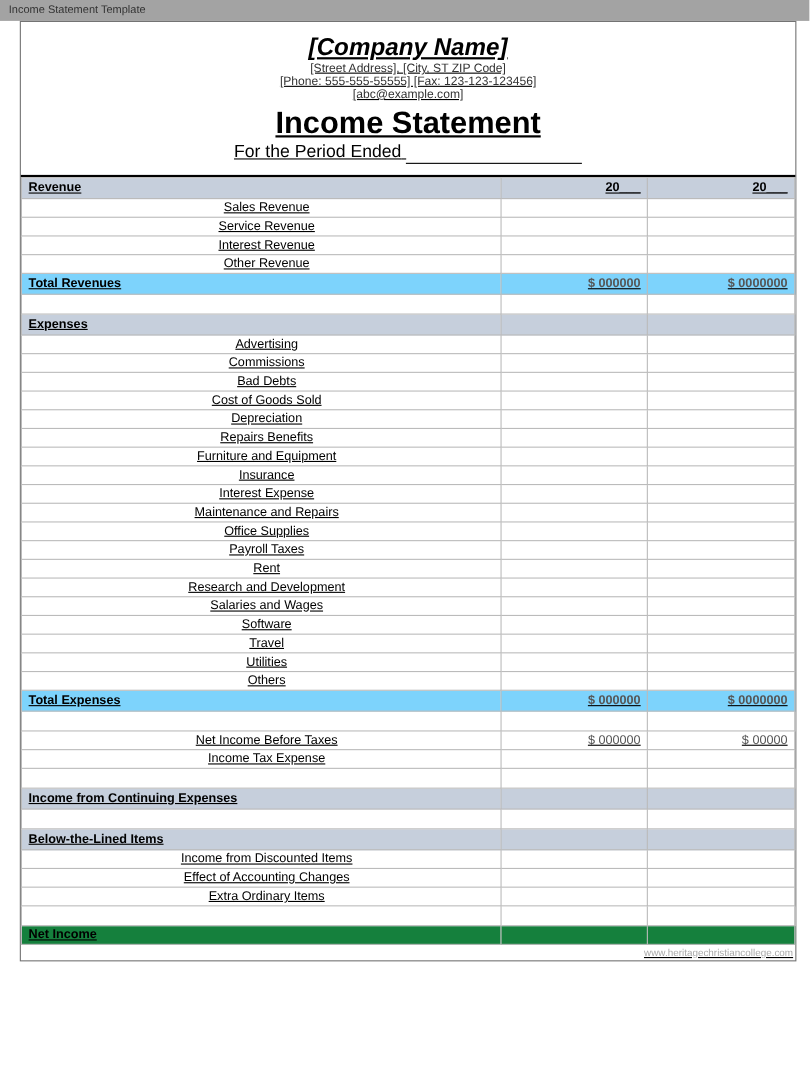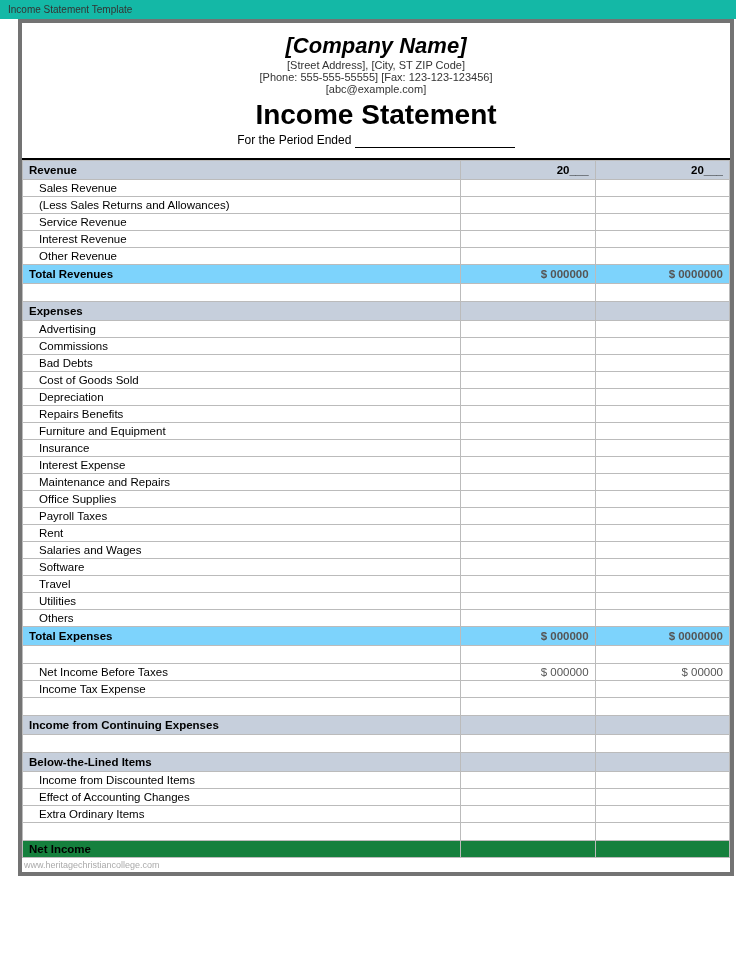--- a/index.html
+++ b/index.html
@@ -8,25 +8,26 @@
       font-size: 12px;
       background: #fff;
       width: 736px;
       min-height: 976px;
       position: relative;
     }
     .page-label {
       font-size: 10px;
       color: #333;
       padding: 4px 8px;
-      background: #14b8a6;
+      background: #a3a3a3;
     }
     .document {
-      margin: 0 2px 18px 18px;
-      border: 4px solid #737373;
+      margin: 0 12px 18px 18px;
+      border: 1px solid #737373;
+      text-decoration: underline;
     }
     .header {
       text-align: center;
       padding: 10px 20px 6px 20px;
       border-bottom: 2px solid #000;
     }
     .company-name {
       font-size: 22px;
       font-weight: bold;
       font-style: italic;
@@ -34,21 +35,21 @@
     .address-line {
       font-size: 11px;
       color: #333;
     }
     .doc-title {
       font-size: 28px;
       font-weight: bold;
       margin-top: 4px;
     }
     .period-line {
-      font-size: 12px;
+      font-size: 16px;
       margin-top: 2px;
       margin-bottom: 4px;
     }
     .period-underline {
       display: inline-block;
       border-bottom: 1px solid #000;
       min-width: 160px;
     }
     table {
       width: 100%;
@@ -71,33 +72,34 @@
     }
     .total-row {
       background-color: #7dd3fc;
       font-weight: bold;
     }
     .total-row td {
       padding: 3px 6px;
     }
     .indent td:first-child {
       padding-left: 16px;
+      text-align: center;
     }
     .empty-section-row td {
       height: 18px;
       background: #fff;
     }
     .net-income-row {
       background-color: #15803d;
       font-weight: bold;
     }
     .watermark {
       font-size: 9px;
       color: #aaa;
-      text-align: left;
+      text-align: right;
       padding: 2px;
     }
     .val-display {
       color: #555;
     }
   </style>
 </head>
 <body>
 
 <div class="page-label">Income Statement Template</div>
@@ -122,25 +124,20 @@
       <td class="col-val1">20___</td>
       <td class="col-val2">20___</td>
     </tr>
 
     <tr class="indent">
       <td>Sales Revenue</td>
       <td class="col-val1"></td>
       <td class="col-val2"></td>
     </tr>
     <tr class="indent">
-      <td>(Less Sales Returns and Allowances)</td>
-      <td class="col-val1"></td>
-      <td class="col-val2"></td>
-    </tr>
-    <tr class="indent">
       <td>Service Revenue</td>
       <td class="col-val1"></td>
       <td class="col-val2"></td>
     </tr>
     <tr class="indent">
       <td>Interest Revenue</td>
       <td class="col-val1"></td>
       <td class="col-val2"></td>
     </tr>
     <tr class="indent">
@@ -226,20 +223,25 @@
       <td>Payroll Taxes</td>
       <td class="col-val1"></td>
       <td class="col-val2"></td>
     </tr>
     <tr class="indent">
       <td>Rent</td>
       <td class="col-val1"></td>
       <td class="col-val2"></td>
     </tr>
     <tr class="indent">
+      <td>Research and Development</td>
+      <td class="col-val1"></td>
+      <td class="col-val2"></td>
+    </tr>
+    <tr class="indent">
       <td>Salaries and Wages</td>
       <td class="col-val1"></td>
       <td class="col-val2"></td>
     </tr>
     <tr class="indent">
       <td>Software</td>
       <td class="col-val1"></td>
       <td class="col-val2"></td>
     </tr>
     <tr class="indent">

